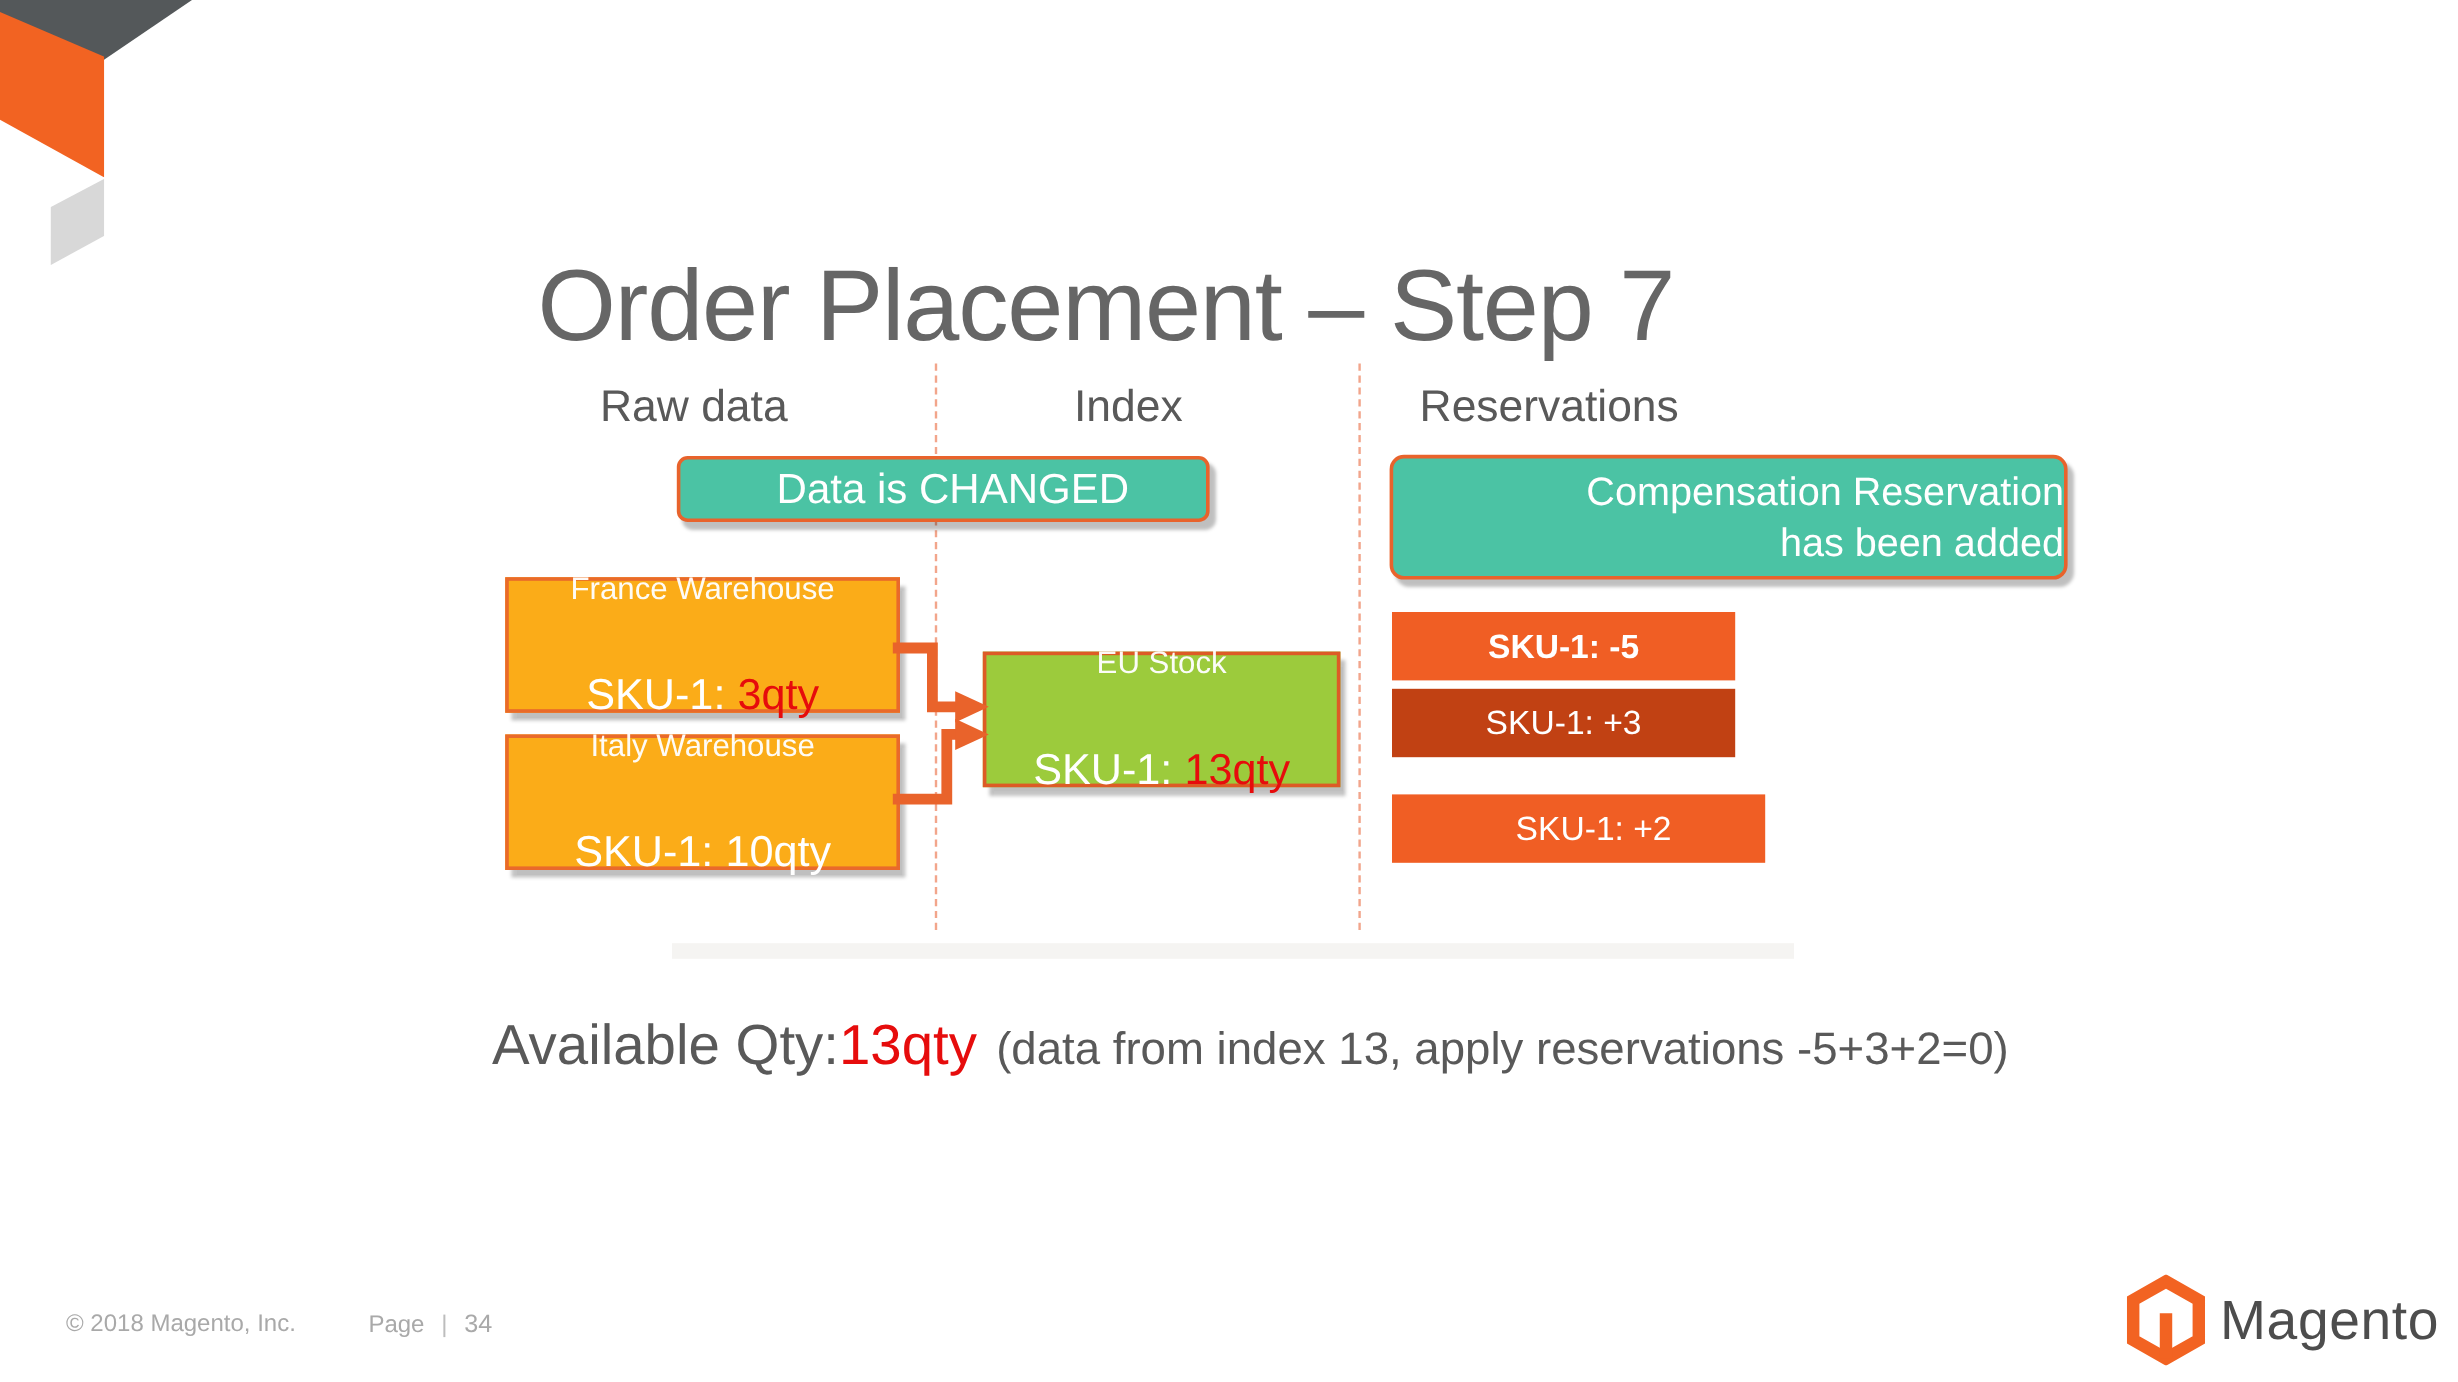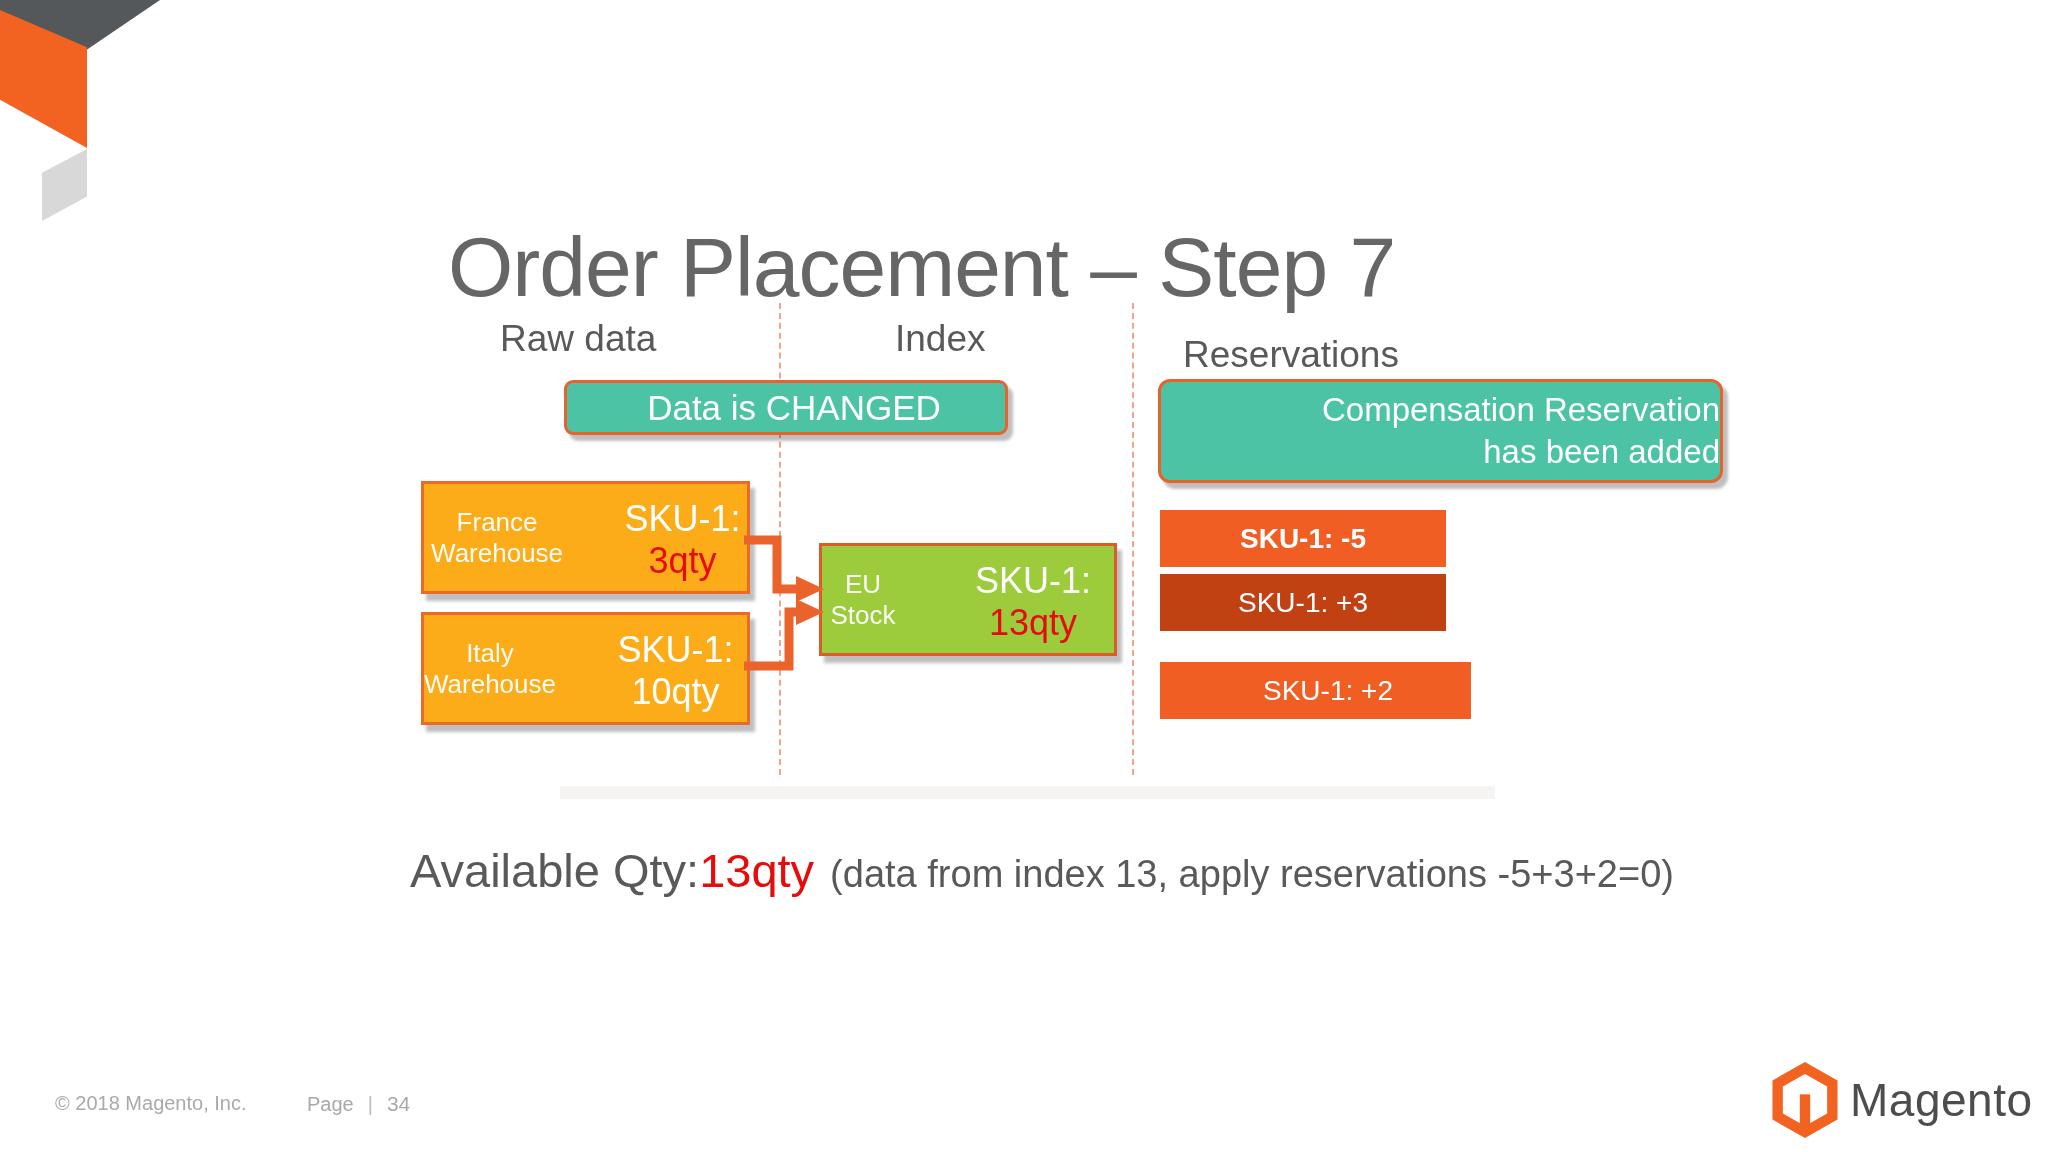--- a/index.html
+++ b/index.html
@@ -16,46 +16,46 @@
   .corner .orange{
     position:absolute;left:0;top:10px;width:87px;height:138px;background:var(--corner-orange);
     clip-path:polygon(0 0,100% 27%,100% 100%,0 65%);
   }
   .corner .light{
     position:absolute;left:42px;top:149px;width:45px;height:72px;background:var(--corner-light);
     clip-path:polygon(100% 0,100% 66%,0 100%,0 33%);
   }
   
   .title{
-    position:absolute;left:448px;top:219px;font-size:84px;letter-spacing:-1px;
+    position:absolute;left:448px;top:206px;font-size:84px;letter-spacing:-1px;
     color:var(--gray-title);white-space:nowrap;
   }
   .col-head{position:absolute;top:318px;font-size:37px;color:var(--gray-text);white-space:nowrap;}
   .col-head.raw{left:500px;}
   .col-head.index{left:895px;}
-  .col-head.reserv{left:1183px;margin-top:16px;}
+  .col-head.reserv{left:1183px;}
   
   .vdash{position:absolute;top:303px;height:472px;width:0;border-left:2px dashed var(--dashed-line);z-index:1;}
   .vdash.d1{left:779px;}
   .vdash.d2{left:1132px;}
   .faint-band{position:absolute;left:560px;top:786px;width:935px;height:13px;background:#f5f4f2;z-index:0;}
   
   .callout{
     position:absolute;background:var(--teal);border:3px solid var(--orange-border);
     border-radius:9px;color:#ffffff;display:flex;flex-direction:column;align-items:center;
     justify-content:center;text-align:center;z-index:4;
     box-shadow:5px 6px 3px rgba(0,0,0,0.25);
     padding-left:16px;
   }
   .callout.changed{left:564px;top:380px;width:422px;height:49px;font-size:35px;}
   .callout.compensation{left:1158px;top:379px;width:543px;height:98px;font-size:33px;line-height:1.28;border-radius:12px;align-items:flex-end;}
   
   .flowbox{
     position:absolute;border:3px solid var(--amber-border);background:var(--amber);
-    color:#ffffff;display:flex;flex-direction:row;align-items:center;justify-content:center;
+    color:#ffffff;display:flex;flex-direction:column;align-items:center;justify-content:center;
     text-align:center;z-index:4;box-shadow:5px 7px 3px rgba(0,0,0,0.25);gap:48px;
   }
   .flowbox .line1{font-size:26px;opacity:.96;}
   .flowbox .line2{font-size:36px;margin-top:4px;}
   .flowbox.france{left:421px;top:481px;width:323px;height:107px;}
   .flowbox.italy{left:421px;top:612px;width:323px;height:107px;}
   .flowbox.eu{left:819px;top:543px;width:292px;height:107px;background:var(--green);border-color:var(--green-border);}
   .qty-red{color:var(--red-text);}
   
   .connectors{position:absolute;left:0;top:0;z-index:5;pointer-events:none;}

